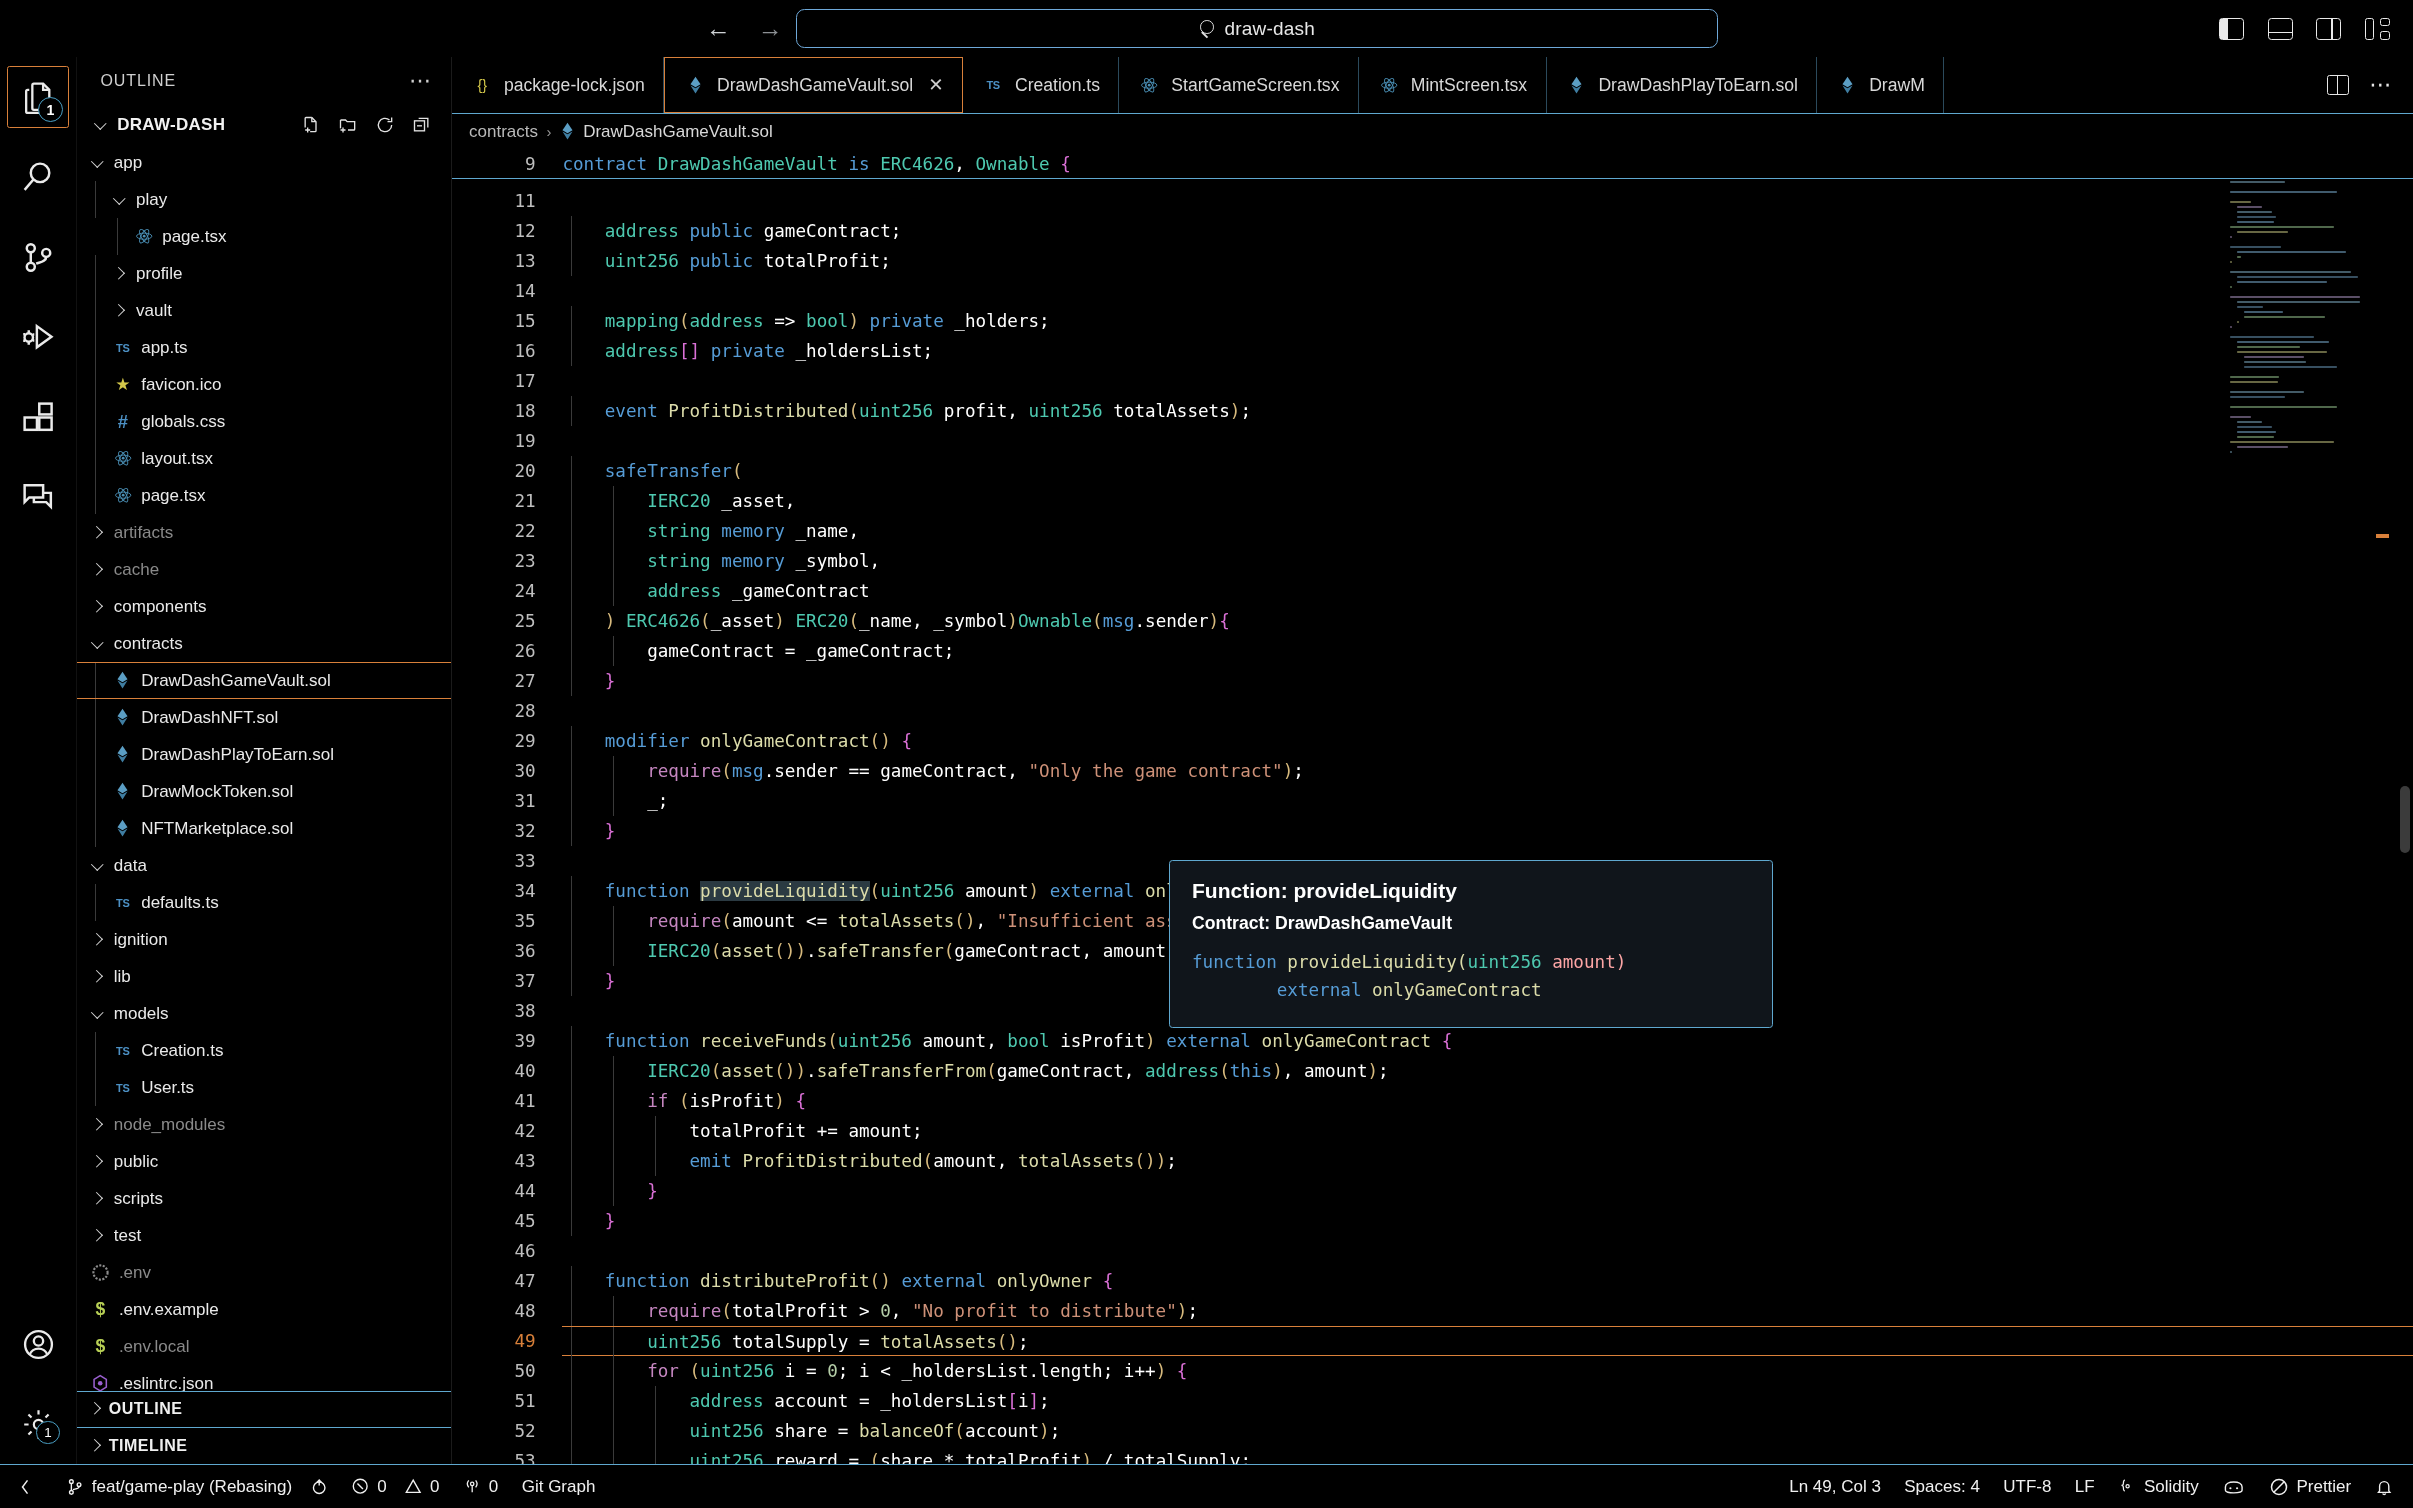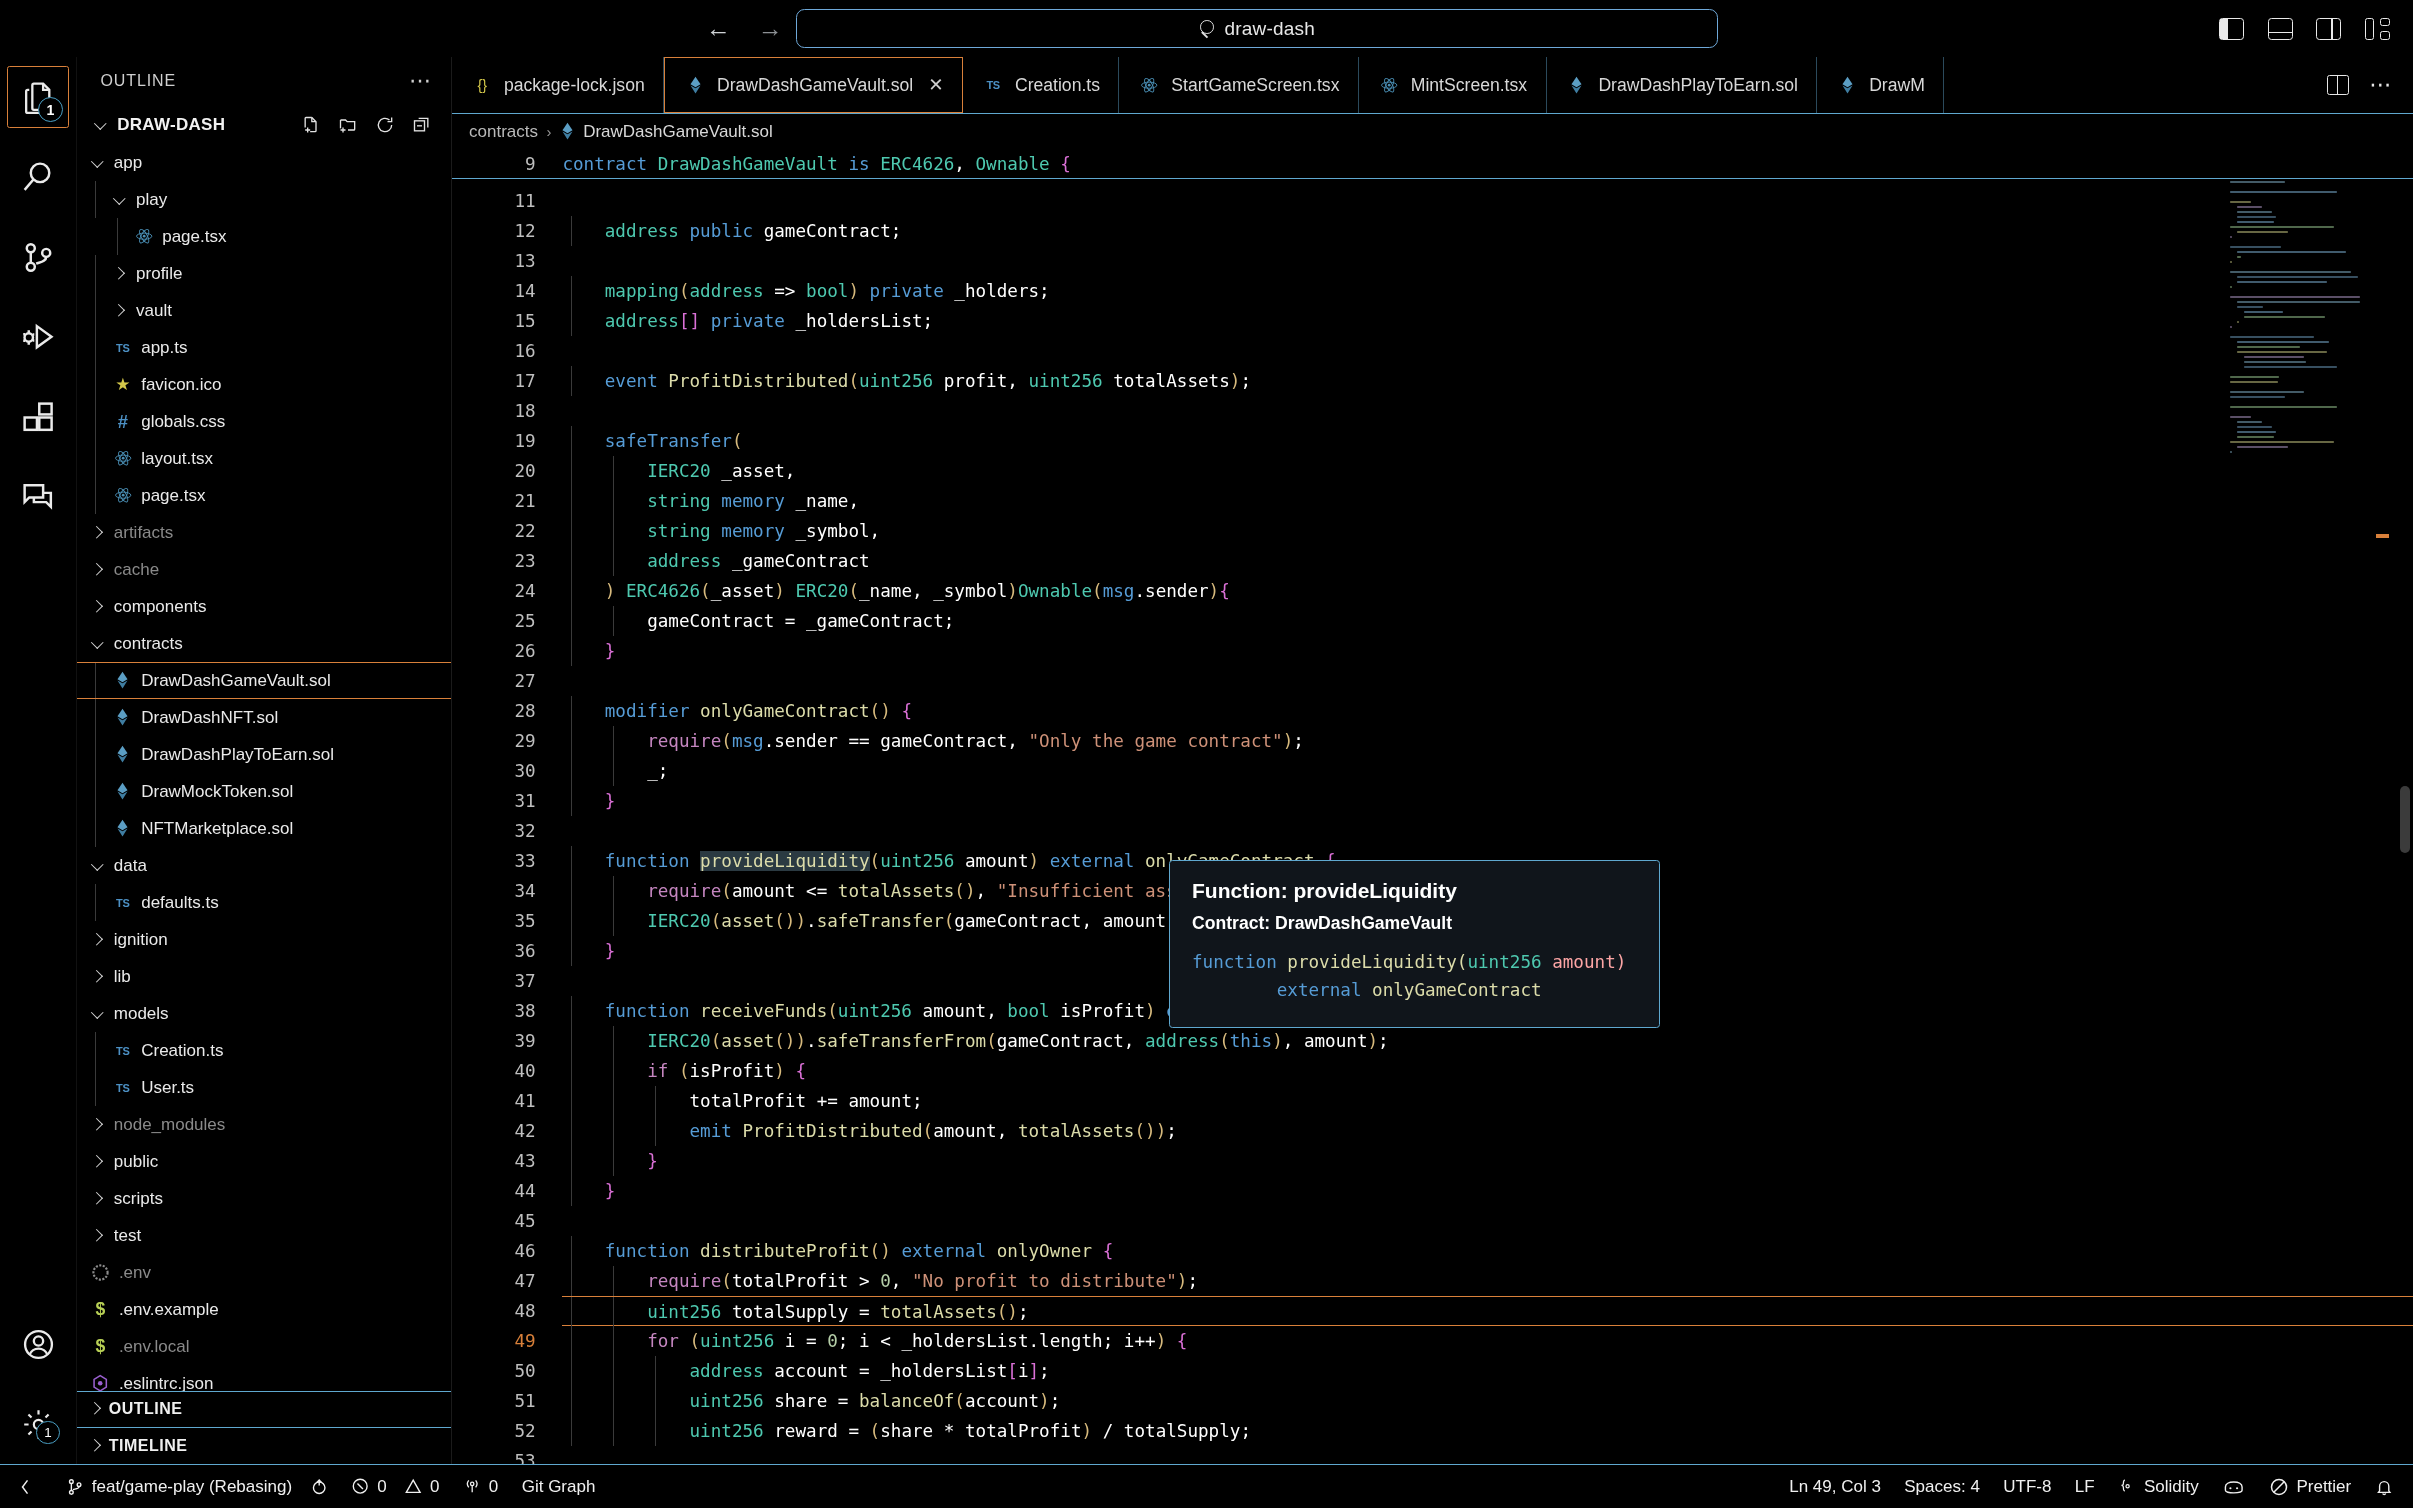--- a/index.html
+++ b/index.html
@@ -122,21 +122,21 @@
   .str  { color:#ce9178; }      
   .num  { color:#b5cea8; }
   .op   { color:#ffffff; }
   .paren1 { color:#d7ba7d; }
   .paren2 { color:#da70d6; }
   .cyan { color:#fca5a5; }
   .hl   { background:#2b3a42; }
 
   
   .hover {
-    position:absolute; left:717px; top:711px; width:491px;
+    position:absolute; left:717px; top:711px; width:604px;
     background:#10151b; border:1.3px solid #5fa8cf; border-radius:3.4px;
     padding:18.4px 22px 22px 22px; z-index:40;
     font-family:"Liberation Sans",sans-serif;
   }
   .hover .h1 { color:#ffffff; font-size:21px; font-weight:bold; margin-bottom:10px;}
   .hover .h2 { color:#ffffff; font-size:17.6px; font-weight:bold; margin-bottom:13.4px;}
   .hover .sig { font-family:"DejaVu Sans Mono","Liberation Mono",monospace; font-size:17.6px; line-height:28.5px; white-space:pre;}
 
   
   .minimap { position:absolute; right:22px; top:0; width:168px; height:100%; }
@@ -716,20 +716,21 @@
             <div class="gl">48</div>
             <div class="gl cur">49</div>
             <div class="gl">50</div>
             <div class="gl">51</div>
             <div class="gl">52</div>
             <div class="gl">53</div>
           </div>
         <div class="codelines" id="codelines" style="padding-top:37px;">
             <div class="cl"></div>
             <div class="cl"><span class="ind" style="left:8.4px"></span><span class="op"> </span><span class="op"> </span><span class="op"> </span><span class="op"> </span><span class="ty">address</span><span class="op"> </span><span class="k">public</span><span class="op"> </span><span class="var">gameContract</span><span class="op">;</span></div>
+            <div class="cl"><span class="ind" style="left:8.4px"></span><span class="op"> </span><span class="op"> </span><span class="op"> </span><span class="op"> </span><span class="ty">uint256</span><span class="op"> </span><span class="k">public</span><span class="op"> </span><span class="var">totalProfit</span><span class="op">;</span></div>
             <div class="cl"></div>
             <div class="cl"><span class="ind" style="left:8.4px"></span><span class="op"> </span><span class="op"> </span><span class="op"> </span><span class="op"> </span><span class="ty">mapping</span><span class="paren1">(</span><span class="ty">address</span><span class="op"> </span><span class="op">=</span><span class="op">&gt;</span><span class="op"> </span><span class="ty">bool</span><span class="paren1">)</span><span class="op"> </span><span class="k">private</span><span class="op"> </span><span class="var">_holders</span><span class="op">;</span></div>
             <div class="cl"><span class="ind" style="left:8.4px"></span><span class="op"> </span><span class="op"> </span><span class="op"> </span><span class="op"> </span><span class="ty">address</span><span class="paren2">[</span><span class="paren2">]</span><span class="op"> </span><span class="k">private</span><span class="op"> </span><span class="var">_holdersList</span><span class="op">;</span></div>
             <div class="cl"></div>
             <div class="cl"><span class="ind" style="left:8.4px"></span><span class="op"> </span><span class="op"> </span><span class="op"> </span><span class="op"> </span><span class="k">event</span><span class="op"> </span><span class="fn">ProfitDistributed</span><span class="paren1">(</span><span class="ty">uint256</span><span class="op"> </span><span class="var">profit</span><span class="op">,</span><span class="op"> </span><span class="ty">uint256</span><span class="op"> </span><span class="var">totalAssets</span><span class="paren1">)</span><span class="op">;</span></div>
             <div class="cl"></div>
             <div class="cl"><span class="ind" style="left:8.4px"></span><span class="op"> </span><span class="op"> </span><span class="op"> </span><span class="op"> </span><span class="k">safeTransfer</span><span class="paren1">(</span></div>
             <div class="cl"><span class="ind" style="left:8.4px"></span><span class="ind" style="left:51px"></span><span class="op"> </span><span class="op"> </span><span class="op"> </span><span class="op"> </span><span class="op"> </span><span class="op"> </span><span class="op"> </span><span class="op"> </span><span class="ty">IERC20</span><span class="op"> </span><span class="var">_asset</span><span class="op">,</span></div>
             <div class="cl"><span class="ind" style="left:8.4px"></span><span class="ind" style="left:51px"></span><span class="op"> </span><span class="op"> </span><span class="op"> </span><span class="op"> </span><span class="op"> </span><span class="op"> </span><span class="op"> </span><span class="op"> </span><span class="ty">string</span><span class="op"> </span><span class="k">memory</span><span class="op"> </span><span class="var">_name</span><span class="op">,</span></div>
             <div class="cl"><span class="ind" style="left:8.4px"></span><span class="ind" style="left:51px"></span><span class="op"> </span><span class="op"> </span><span class="op"> </span><span class="op"> </span><span class="op"> </span><span class="op"> </span><span class="op"> </span><span class="op"> </span><span class="ty">string</span><span class="op"> </span><span class="k">memory</span><span class="op"> </span><span class="var">_symbol</span><span class="op">,</span></div>

